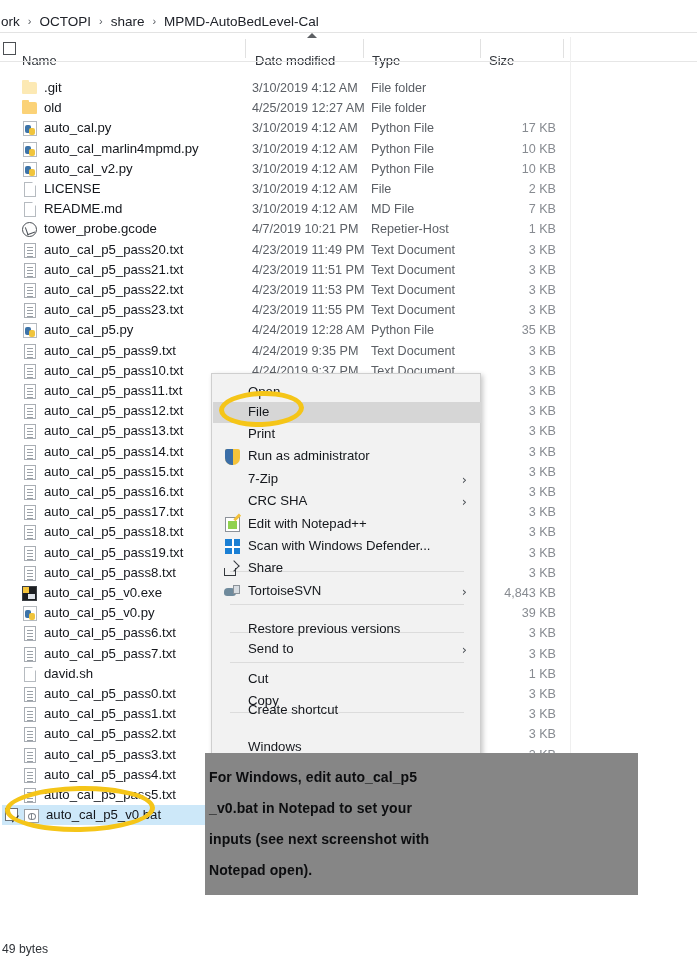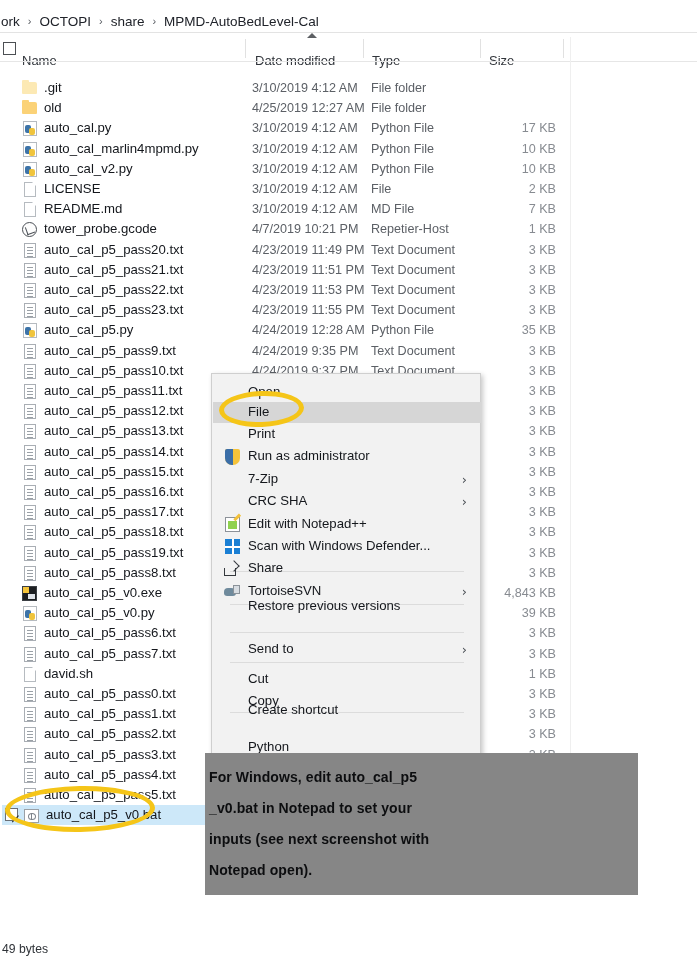--- a/index.html
+++ b/index.html
@@ -904,38 +904,38 @@
       </div>
       <div class="mlabel">Share</div>
     </div>
     <div class="mi" style="top: 207px;">
       <div class="micon">
         <div class="i-tsvn"></div>
       </div>
       <div class="mlabel">TortoiseSVN</div>
       <div class="arrow">›</div>
     </div>
-    <div class="mi" style="top: 222px;">
+    <div class="mi" style="top: 245px;">
       <div class="mlabel">Restore previous versions</div>
     </div>
     <div class="mi" style="top: 265px;">
       <div class="mlabel">Send to</div>
       <div class="arrow">›</div>
     </div>
     <div class="mi" style="top: 295px;">
       <div class="mlabel">Cut</div>
     </div>
     <div class="mi" style="top: 317px;">
       <div class="mlabel">Copy</div>
     </div>
     <div class="mi" style="top: 326px;">
       <div class="mlabel">Create shortcut</div>
     </div>
     <div class="mi" style="top: 363px;">
-      <div class="mlabel">Python</div>
+      <div class="mlabel">Windows</div>
     </div>
   </div>
 
 <div class="ellipse" id="ellipse-edit"></div>
 <div class="ellipse" id="ellipse-bat"></div>
 
 <div id="callout">
     <div class="ctext">For Windows, edit auto_cal_p5</div>
     <div class="ctext">_v0.bat in Notepad to set your</div>
     <div class="ctext">inputs (see next screenshot with</div>

